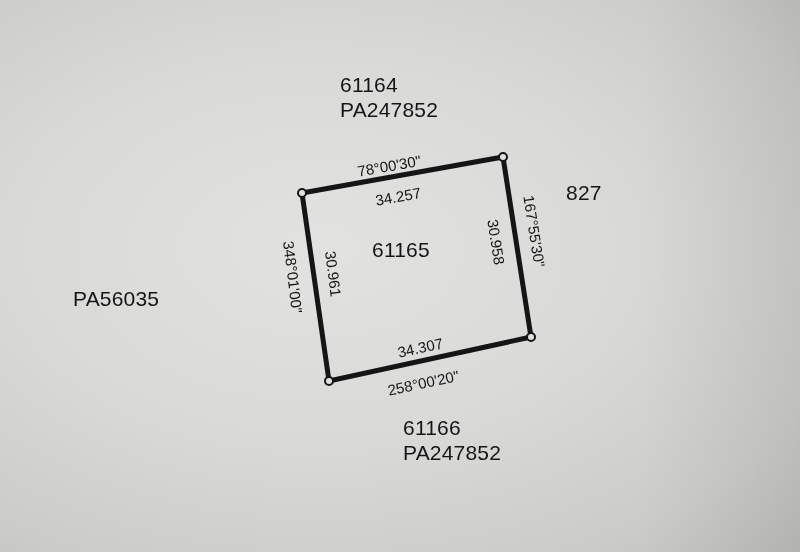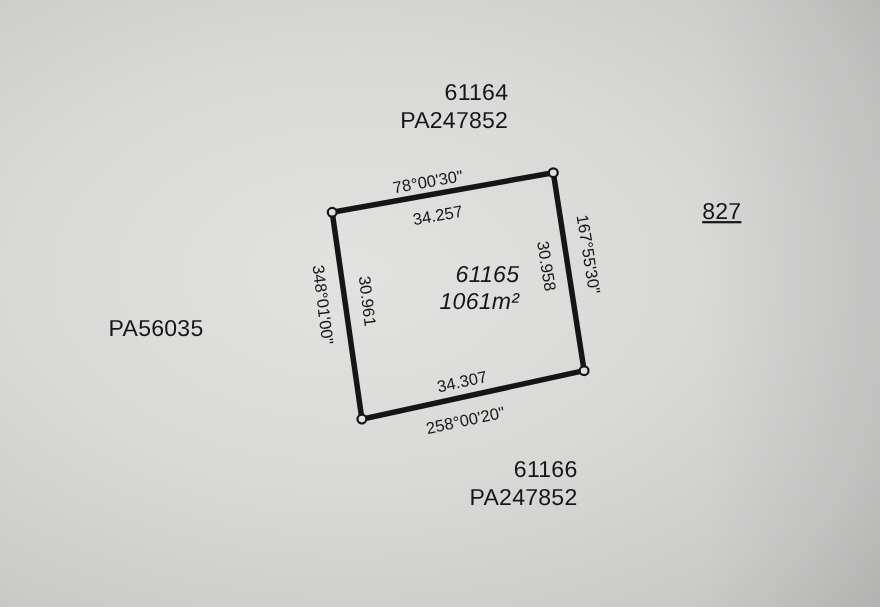--- a/index.html
+++ b/index.html
@@ -8,21 +8,21 @@
       background: radial-gradient(ellipse at 40% 45%, #e2e2e1 0%, #d9d9d8 45%, #cbcbca 80%, #bdbdbc 100%);
       font-family: "Liberation Sans", sans-serif;
       color: #151515;
     }
     .shade-right {
       position: absolute; right: 0; top: 0; width: 160px; height: 552px;
       background: linear-gradient(to right, rgba(0,0,0,0) 0%, rgba(0,0,0,0.06) 100%);
       pointer-events: none;
     }
     .label {
-      position: absolute; font-size: 21px; line-height: 25px; text-align: right;
+      position: absolute; font-size: 21px; line-height: 25px; text-align: left;
       white-space: nowrap; letter-spacing: 0.2px;
     }
     .label span { display: block; }
     .small {
       position: absolute; font-size: 15px; white-space: nowrap;
       transform-origin: 0 0; letter-spacing: 0px;
     }
     svg { position: absolute; left: 0; top: 0; }
   </style>
 </head>
@@ -36,36 +36,35 @@
   <circle cx="503" cy="157" r="4" fill="#e0e0df" stroke="#151515" stroke-width="2"></circle>
   <circle cx="531" cy="337" r="4" fill="#e0e0df" stroke="#151515" stroke-width="2"></circle>
   <circle cx="329" cy="381" r="4" fill="#e0e0df" stroke="#151515" stroke-width="2"></circle>
 </svg>
 
 <div class="label" style="left:340px; top:72px; width:122px;">
   <span>61164</span>
   <span>PA247852</span>
 </div>
 
-<div class="label" style="left:566px; top:180px; width:108px;text-decoration:underline;">
+<div class="label" style="left:566px; top:180px; width:108px;">
   <span>827</span>
 </div>
 
 <div class="label" style="left:403px; top:415px; width:122px;">
   <span>61166</span>
   <span>PA247852</span>
 </div>
 
 <div class="label" style="left:73px; top:286px; width:112px;">
   <span>PA56035</span>
 </div>
 
-<div class="label" style="left:372px; top:237px; width:100px;font-style:italic;">
+<div class="label" style="left:372px; top:237px; width:100px;">
   <span>61165</span>
-  <span>1061m²</span>
 </div>
 
 <div class="small" style="left:356px; top:163px; transform: rotate(-10deg);">78°00'30"</div>
 <div class="small" style="left:374px; top:192px; transform: rotate(-10deg);">34.257</div>
 
 <div class="small" style="left:537px; top:194px; transform: rotate(81deg);">167°55'30"</div>
 <div class="small" style="left:501px; top:218px; transform: rotate(81deg);">30.958</div>
 
 <div class="small" style="left:396px; top:344px; transform: rotate(-12deg);">34.307</div>
 <div class="small" style="left:386px; top:382px; transform: rotate(-12deg);">258°00'20"</div>

